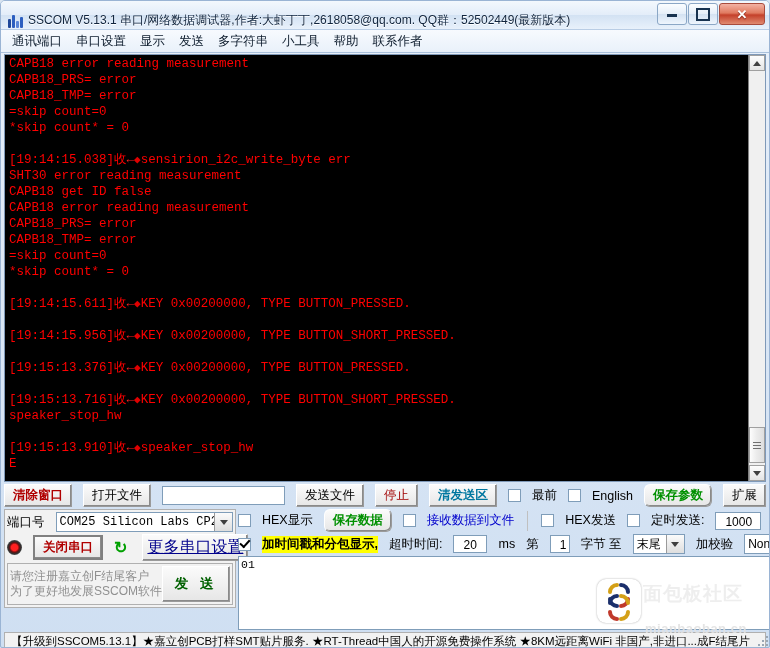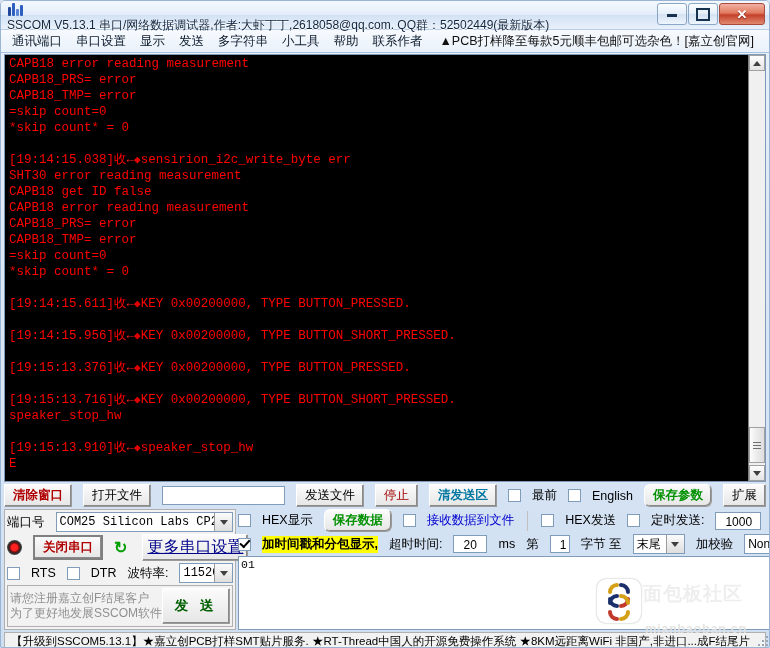--- a/index.html
+++ b/index.html
@@ -19,26 +19,25 @@
     background: linear-gradient(to bottom, #eaf1fa 0%, #dbe7f5 45%, #cfdff2 100%);
     border: 1px solid #9ab4d4;
     border-radius: 5px 5px 2px 2px;
     overflow: hidden;
   }
 
   
   .titlebar {
     height: 28px;
     display: flex;
-    align-items: flex-start;
+    align-items: flex-end;
     padding-left: 6px;
     background: linear-gradient(to bottom, #f3f8fd 0%, #e3edf9 50%, #d3e2f3 51%, #e8f1fb 100%);
     border-bottom: 1px solid #b9cde5;
     position: relative;
-    flex-direction: column;
   }
   .app-icon {
     width: 16px; height: 16px;
     margin-right: 5px;
     position: relative;
     flex: 0 0 auto;
   }
   .app-icon i {
     position: absolute; bottom: 1px; width: 3px; background: #1b3d80;
     border-radius: 1px;
@@ -391,21 +390,20 @@
 
   <div class="menubar">
     <div class="mi">通讯端口</div>
     <div class="mi">串口设置</div>
     <div class="mi">显示</div>
     <div class="mi">发送</div>
     <div class="mi">多字符串</div>
     <div class="mi">小工具</div>
     <div class="mi">帮助</div>
     <div class="mi">联系作者</div>
-    <div class="mi promo">▲PCB打样降至每款5元顺丰包邮可选杂色！[嘉立创官网]</div>
   </div>
 
   <div class="term-wrap">
     <div class="term" id="term"><div class="line">CAPB18 error reading measurement</div><div class="line">CAPB18_PRS= error</div><div class="line">CAPB18_TMP= error</div><div class="line">=skip count=0</div><div class="line">*skip count* = 0</div><div class="line">&nbsp;</div><div class="line"><span>[19:14:15.038]收</span><span class="arrow">←</span><span class="diamond">◆</span><span>sensirion_i2c_write_byte err</span></div><div class="line">SHT30 error reading measurement</div><div class="line">CAPB18 get ID false</div><div class="line">CAPB18 error reading measurement</div><div class="line">CAPB18_PRS= error</div><div class="line">CAPB18_TMP= error</div><div class="line">=skip count=0</div><div class="line">*skip count* = 0</div><div class="line">&nbsp;</div><div class="line"><span>[19:14:15.611]收</span><span class="arrow">←</span><span class="diamond">◆</span><span>KEY 0x00200000, TYPE BUTTON_PRESSED.</span></div><div class="line">&nbsp;</div><div class="line"><span>[19:14:15.956]收</span><span class="arrow">←</span><span class="diamond">◆</span><span>KEY 0x00200000, TYPE BUTTON_SHORT_PRESSED.</span></div><div class="line">&nbsp;</div><div class="line"><span>[19:15:13.376]收</span><span class="arrow">←</span><span class="diamond">◆</span><span>KEY 0x00200000, TYPE BUTTON_PRESSED.</span></div><div class="line">&nbsp;</div><div class="line"><span>[19:15:13.716]收</span><span class="arrow">←</span><span class="diamond">◆</span><span>KEY 0x00200000, TYPE BUTTON_SHORT_PRESSED.</span></div><div class="line">speaker_stop_hw</div><div class="line">&nbsp;</div><div class="line"><span>[19:15:13.910]收</span><span class="arrow">←</span><span class="diamond">◆</span><span>speaker_stop_hw</span></div><div class="line">E</div></div>
     <div class="vscroll">
       <div class="sb-btn up">
           <div class="tri-up"></div>
         </div>
       <div class="sb-thumb">
         <div class="grip">
@@ -446,33 +444,20 @@
             <div class="arrowbtn">
                 <div class="tri-down"></div>
               </div>
           </div>
         </div>
         <div class="row">
           <div class="led"></div>
           <div class="btn red" style="border:2px solid #808080;">关闭串口</div>
           <div class="refresh">↻</div>
           <div class="link-btn" style="margin-left:4px;">更多串口设置</div>
-        </div>
-        <div class="row">
-          <div class="cbox"></div>
-          <div class="lbl">RTS</div>
-          <div class="cbox"></div>
-          <div class="lbl">DTR</div>
-          <div class="lbl">波特率:</div>
-          <div class="combo" style="flex:1 1 auto;">
-            <div class="val">115200</div>
-            <div class="arrowbtn">
-                <div class="tri-down"></div>
-              </div>
-          </div>
         </div>
         <div class="promo-box">
           <div class="promo-txt">
             <div>请您注册嘉立创F结尾客户</div>
             <div>为了更好地发展SSCOM软件</div>
           </div>
           <div class="send-btn">发 送</div>
         </div>
       </div>
 

